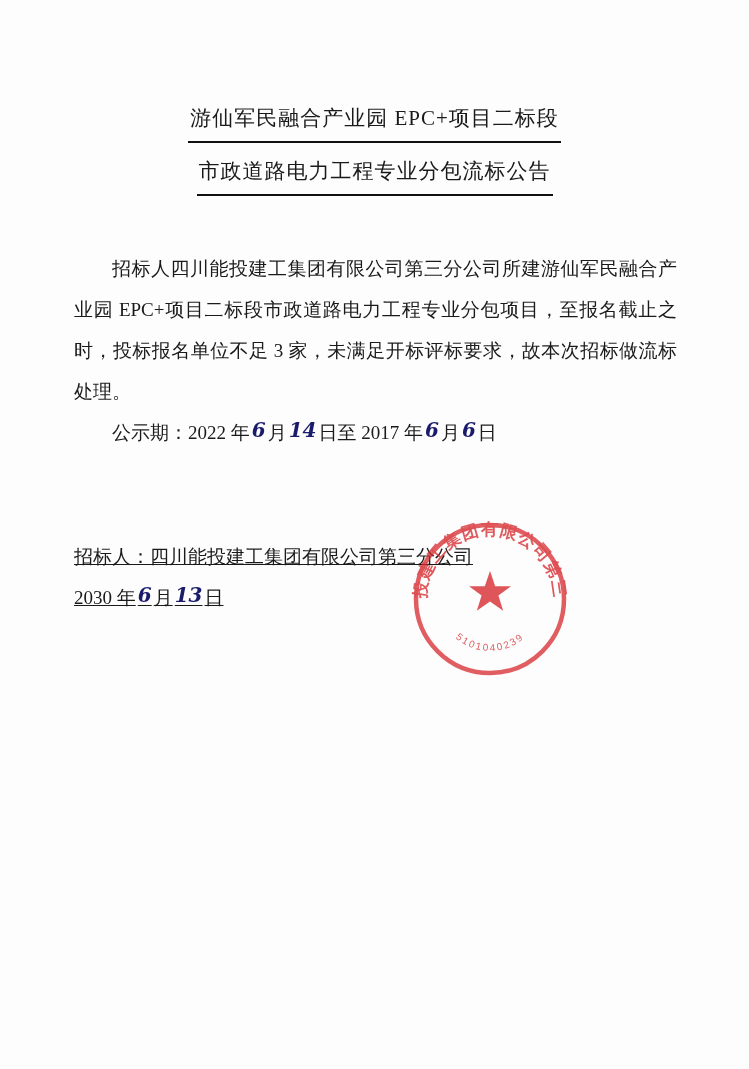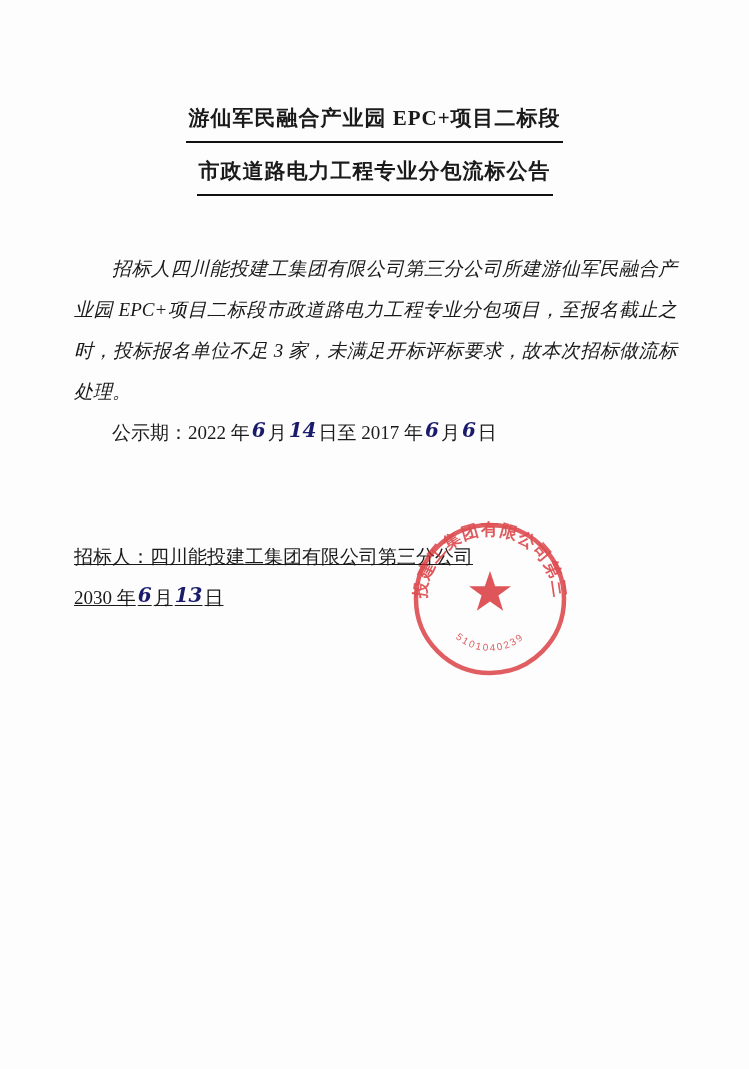--- a/index.html
+++ b/index.html
@@ -28,42 +28,41 @@
     right: 0;
     top: 0;
   }
 
   .title-block {
     margin-top: 96px;
     text-align: center;
   }
   .title-line {
     font-size: 21px;
-    font-weight: bold;
+    font-weight: normal;
     letter-spacing: 1px;
     line-height: 44px;
     display: inline-block;
     border-bottom: 2px solid #111;
     padding: 0 2px 1px 2px;
     margin-bottom: 6px;
   }
 
   .content {
     margin-top: 46px;
     padding: 0 72px 0 74px;
     font-size: 19px;
     line-height: 41px;
     text-align: justify;
     text-justify: inter-ideograph;
   }
 
   .para {
     text-indent: 2em;
     margin: 0;
-    font-style: italic;
   }
 
   .line {
     margin: 0;
     text-indent: 2em;
     white-space: nowrap;
   }
 
   .hand {
     font-family: "DejaVu Serif", serif;

